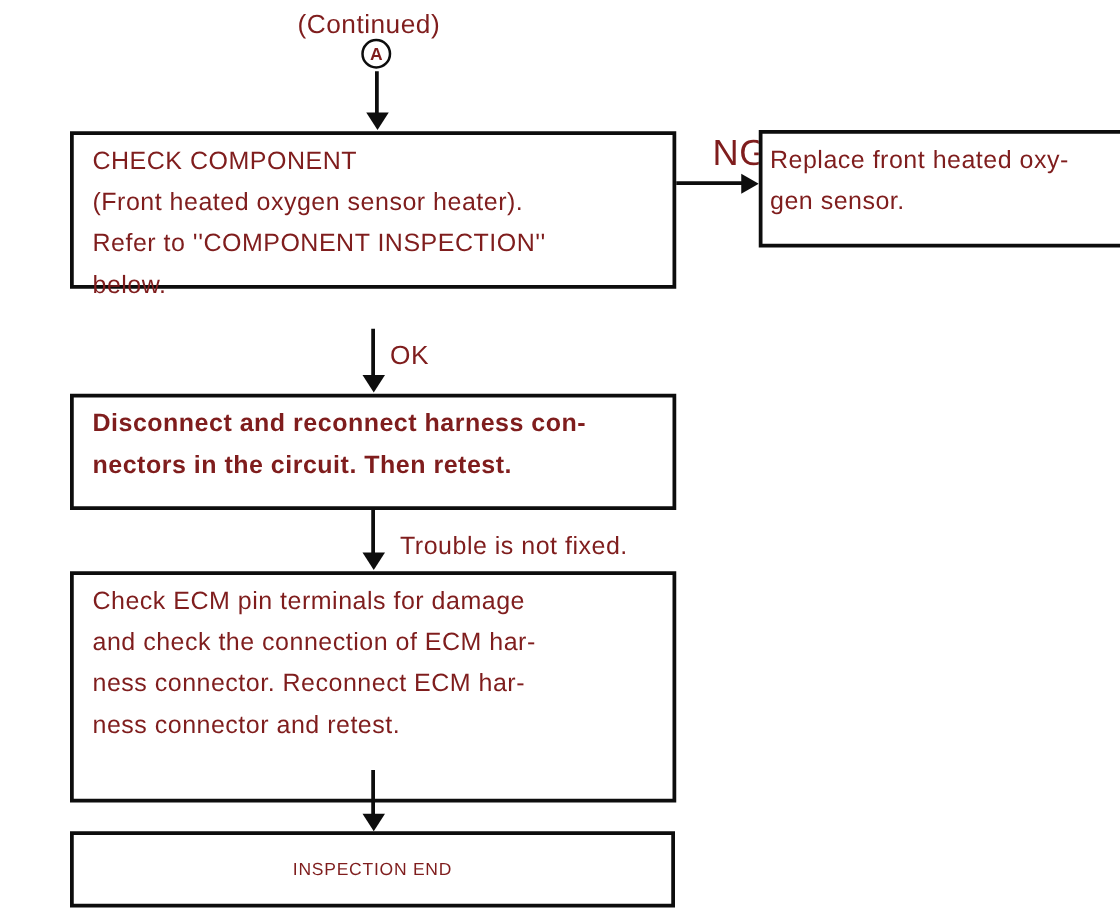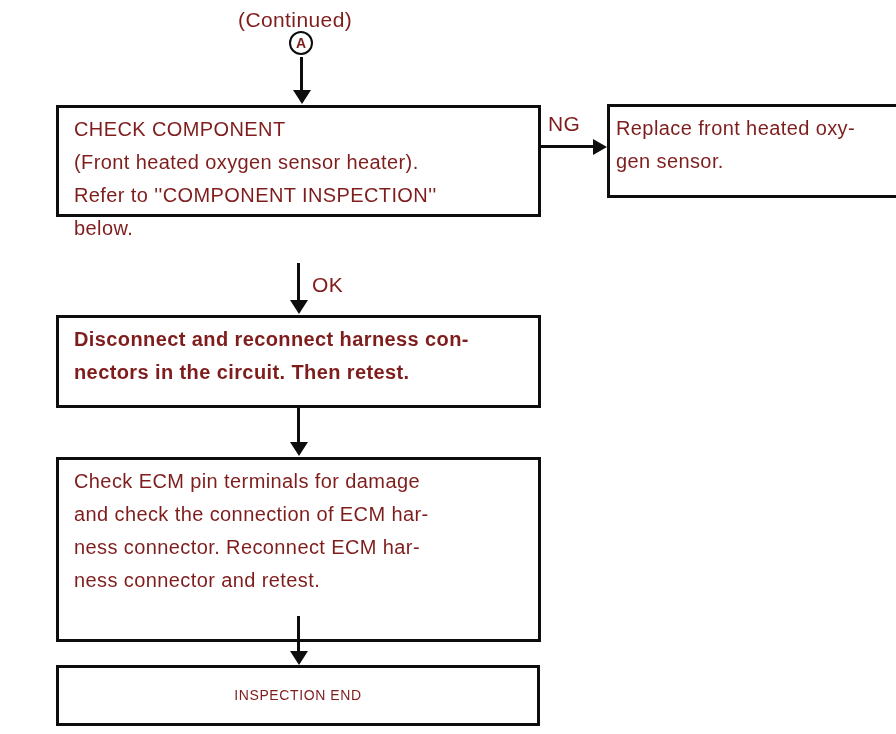--- a/index.html
+++ b/index.html
@@ -69,24 +69,24 @@
     border: 2.5px solid #0d0d0d;
     border-radius: 50%;
     display: flex; align-items: center; justify-content: center;
     font-size: 14px; font-weight: bold;
   }
   
   .a1-line { left: 256px; top: 57px; height: 34px; }
   .a1-head { left: 249px; top: 90px; }
 
   
-  .box-check-component { left: 12px; top: 105px; width: 485px; height: 112px; }
+  .box-check-component { left: 12px; top: 105px; width: 485px; height: 126px; }
 
   
-  .ng-label { left: 504px; top: 107px; font-size: 21px; }
+  .ng-label { left: 526px; top: 107px; font-size: 29px; }
   .ng-line  { left: 497px; top: 145px; width: 53px; }
   .ng-head  { left: 549px; top: 139px; }
   .box-replace-sensor { left: 563px; top: 104px; width: 316px; height: 94px; padding: 5px 6px; }
 
   
   .ok-line  { left: 253px; top: 263px; height: 38px; }
   .ok-head  { left: 246px; top: 300px; }
   .ok-label { left: 268px; top: 268px; font-size: 21px; }
 
   
@@ -138,20 +138,21 @@
 
   <div class="vline ok-line"></div>
   <div class="head-down ok-head"></div>
   <div class="txt ok-label">OK</div>
 
   <div class="box box-reconnect-harness">Disconnect and reconnect harness con-
 nectors in the circuit. Then retest.</div>
 
   <div class="vline tr-line"></div>
   <div class="head-down tr-head"></div>
+  <div class="txt tr-label">Trouble is not fixed.</div>
 
   <div class="box box-check-ecm">Check ECM pin terminals for damage
 and check the connection of ECM har-
 ness connector. Reconnect ECM har-
 ness connector and retest.</div>
 
   <div class="vline end-line"></div>
   <div class="head-down end-head"></div>
 
   <div class="box box-inspection-end">INSPECTION END</div>

